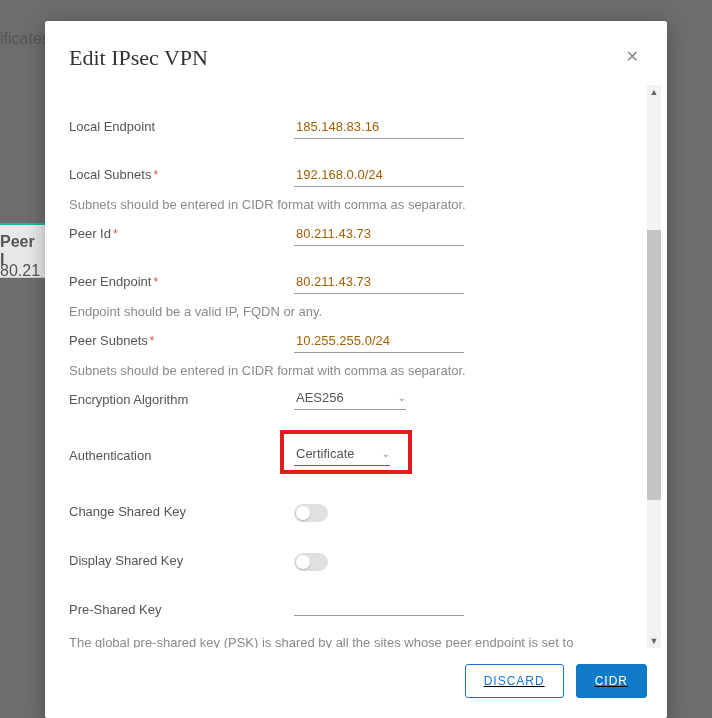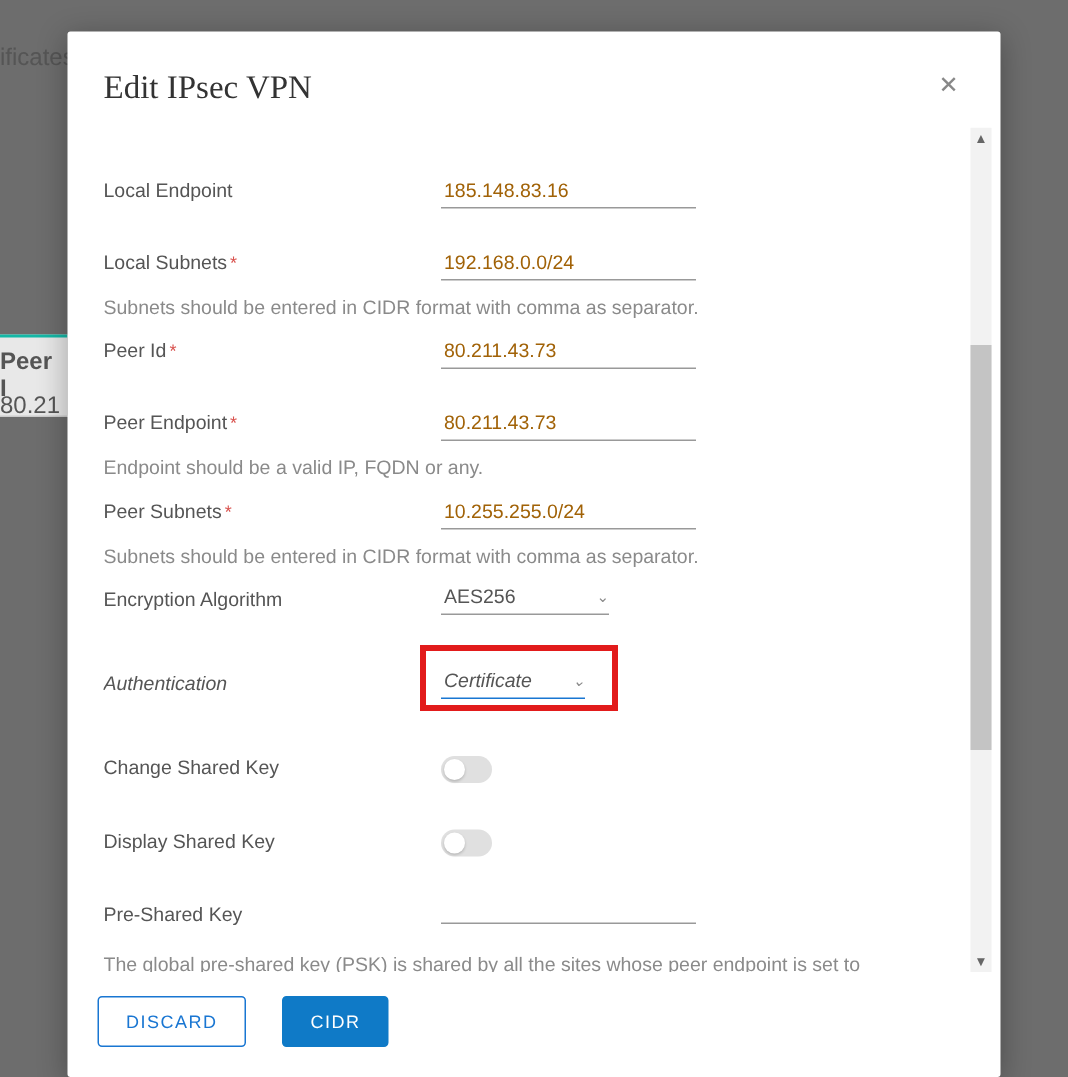--- a/index.html
+++ b/index.html
@@ -162,22 +162,23 @@
     .highlight-box {
       position: absolute;
       border: 4px solid #e21b1b;
       width: 132px;
       height: 44px;
       pointer-events: none;
     }
     .modal-footer {
       padding: 16px 20px 20px 20px;
       display: flex;
-      justify-content: flex-start;
-      gap: 24px;
+      justify-content: flex-end;
+      gap: 12px;
+      text-decoration: underline;
     }
     .btn {
       padding: 9px 18px;
       font-size: 12px;
       letter-spacing: 1px;
       border-radius: 3px;
       cursor: pointer;
       font-weight: 500;
     }
     .btn-outline {
@@ -258,21 +259,21 @@
       <div class="form-row" style="padding-top:8px">
         <div class="form-label">Encryption Algorithm</div>
         <div class="form-control">
           <div class="select-wrap">
             <span>AES256</span>
             <span class="chev">⌄</span>
           </div>
         </div>
       </div>
 
-      <div class="form-row" style="padding-top:24px; position:relative;font-style:italic;">
+      <div class="form-row" style="padding-top:24px; position:relative;">
         <div class="form-label">Authentication</div>
         <div class="form-control" style="position:relative;">
           <div class="select-wrap auth">
             <span>Certificate</span>
             <span class="chev">⌄</span>
           </div>
           <div class="highlight-box" style="left:-14px; top:-14px;"></div>
         </div>
       </div>
 

